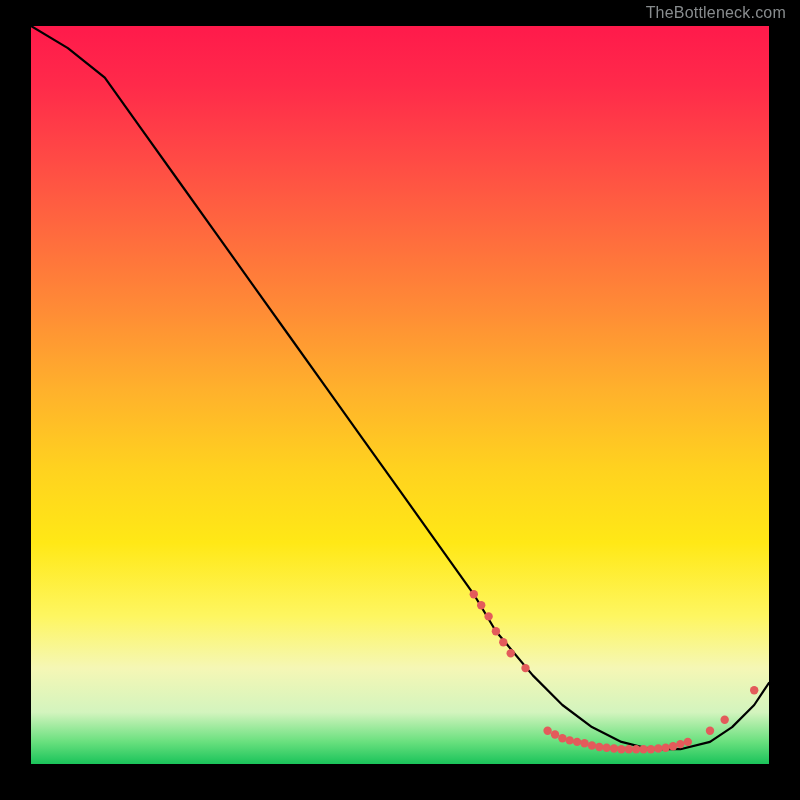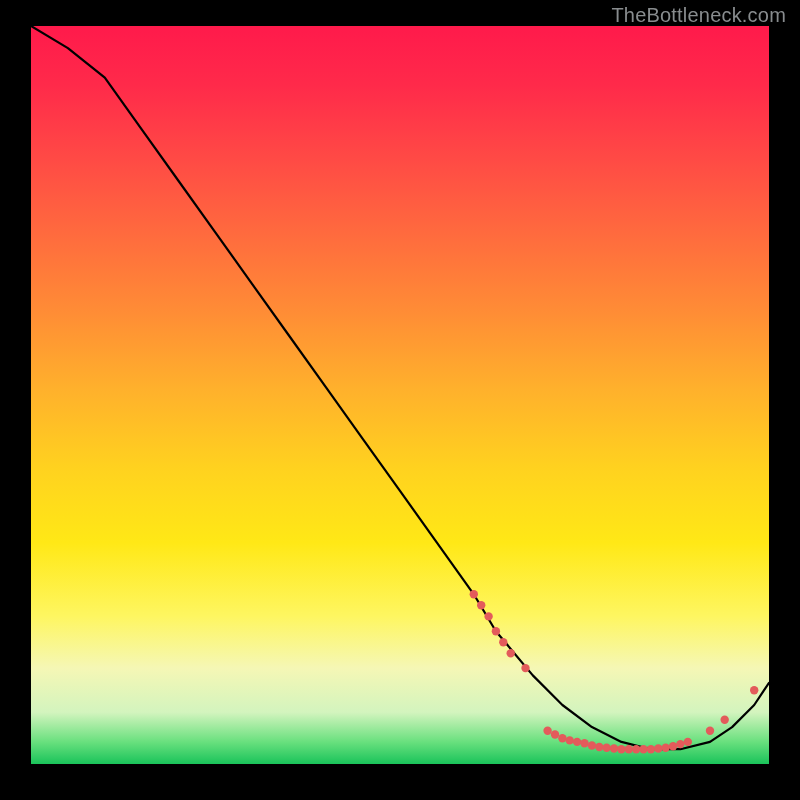--- a/index.html
+++ b/index.html
@@ -17,21 +17,21 @@
     left: 0;
     width: 800px;
     height: 800px;
     background: #000;
   }
   .watermark {
     position: absolute;
     top: 4px;
     right: 14px;
     color: #888c8e;
-    font-size: 20px;
+    font-size: 16px;
     font-weight: 500;
     letter-spacing: 0.2px;
     user-select: none;
   }
   .plot {
     position: absolute;
     top: 26px;
     left: 31px;
     width: 738px;
     height: 738px;

